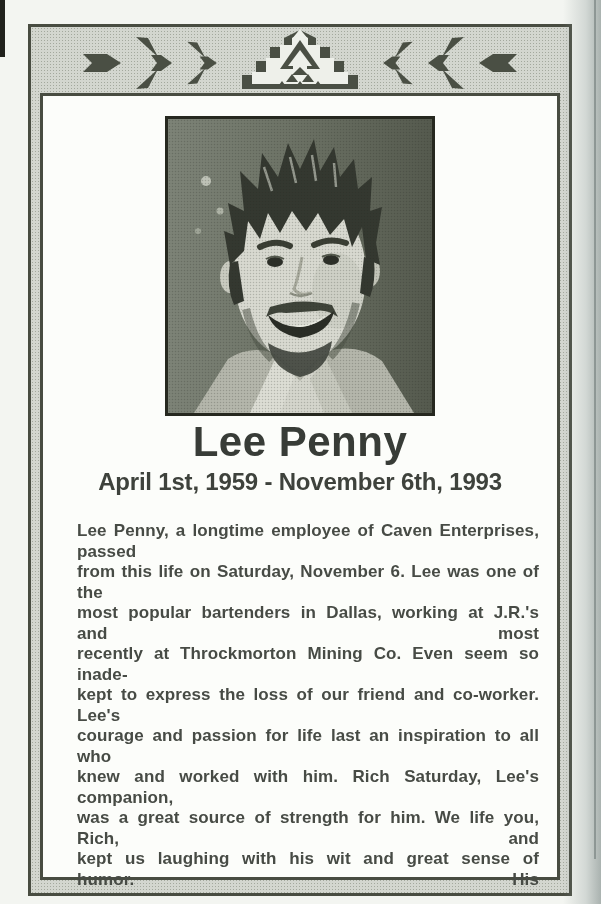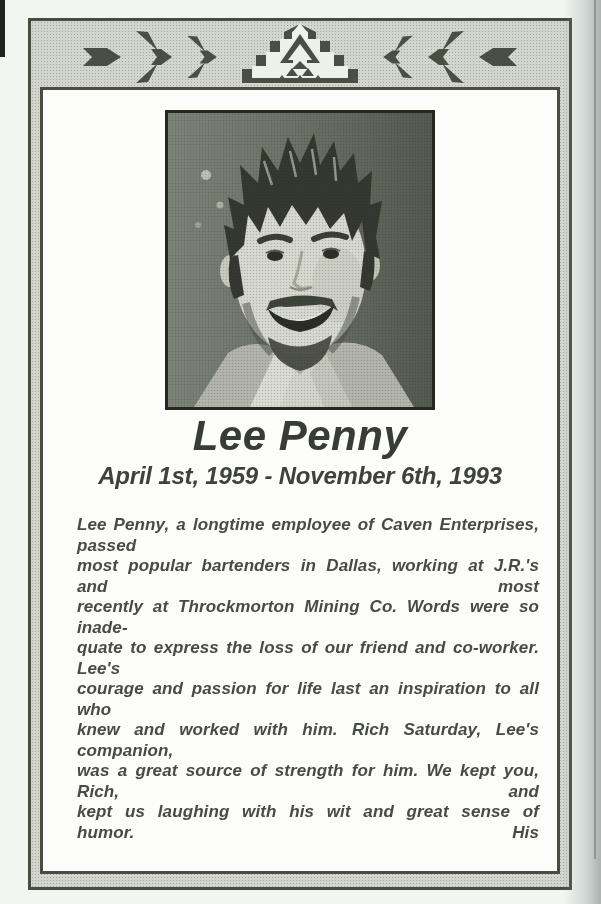--- a/index.html
+++ b/index.html
@@ -9,26 +9,25 @@
     font-family:"Liberation Sans", sans-serif;
   }
   
   .corner-mark{position:absolute;left:0;top:0;width:5px;height:57px;background:#20221d;}
   .edge-shade{position:absolute;right:0;top:0;width:38px;height:100%;
     background:linear-gradient(to right, rgba(150,162,160,0) 0%, rgba(150,162,160,.35) 60%, rgba(110,124,122,.55) 100%);}
   .edge-line{position:absolute;right:5px;top:0;width:2px;height:95%;background:rgba(88,100,98,.45);}
 
   
   .frame{
-    position:absolute;left:28px;top:18px;width:538px;height:866px;
+    position:absolute;left:28px;top:24px;width:538px;height:866px;
     border:3px solid #484c41;
     background-color:#d3d6cf;
     background-image:radial-gradient(#a3a89d 0.8px, rgba(0,0,0,0) 0.9px);
     background-size:3px 3px;
-    font-style:italic;
   }
   .banner{position:absolute;top:0;left:0;width:538px;height:66px;display:block;}
   .inner{
     position:absolute;left:9px;right:9px;top:66px;bottom:13px;
     border:3px solid #484c41;background:#fcfdfa;
   }
 
   .photo-frame{
     margin:20px auto 0;width:264px;height:294px;
     border:3px solid #26281f;background:#6d7366;
@@ -162,26 +161,27 @@
 
           <rect width="264" height="294" fill="url(#ht)" opacity="0.22"></rect>
         </svg>
       </div>
 
       <h1 class="title">Lee Penny</h1>
       <div class="dates">April 1st, 1959 - November 6th, 1993</div>
 
       <div class="bodytext">
           <div class="body-line">Lee Penny, a longtime employee of Caven Enterprises, passed</div>
+          <div class="body-line">from this life on Saturday, November 6. Lee was one of the</div>
           <div class="body-line">most popular bartenders in Dallas, working at J.R.'s and most</div>
-          <div class="body-line">recently at Throckmorton Mining Co. Words were so inade-</div>
-          <div class="body-line">quate to express the loss of our friend and co-worker. Lee's</div>
+          <div class="body-line">recently at Throckmorton Mining Co. Even seem so inade-</div>
+          <div class="body-line">kept to express the loss of our friend and co-worker. Lee's</div>
           <div class="body-line">courage and passion for life last an inspiration to all who</div>
           <div class="body-line">knew and worked with him. Rich Saturday, Lee's companion,</div>
-          <div class="body-line">was a great source of strength for him. We kept you, Rich, and</div>
+          <div class="body-line">was a great source of strength for him. We life you, Rich, and</div>
           <div class="body-line">kept us laughing with his wit and great sense of humor. His</div>
         </div>
 
     </div>
   </div>
 
   <div class="edge-shade"></div>
   <div class="edge-line"></div>
 </div>
 

